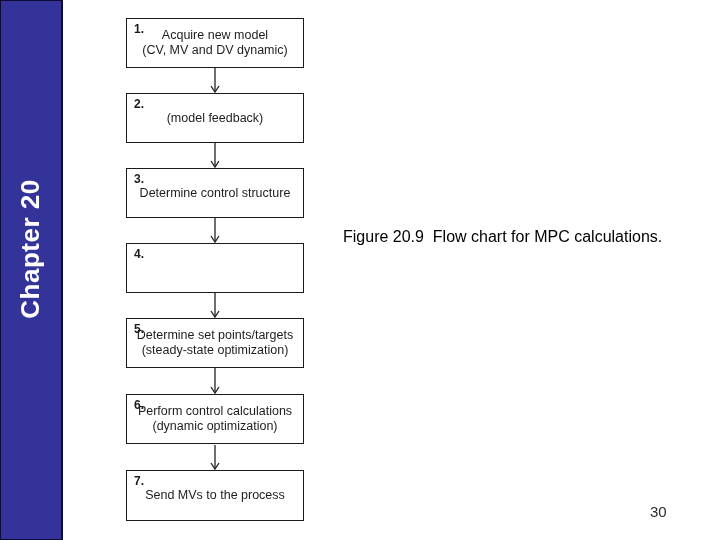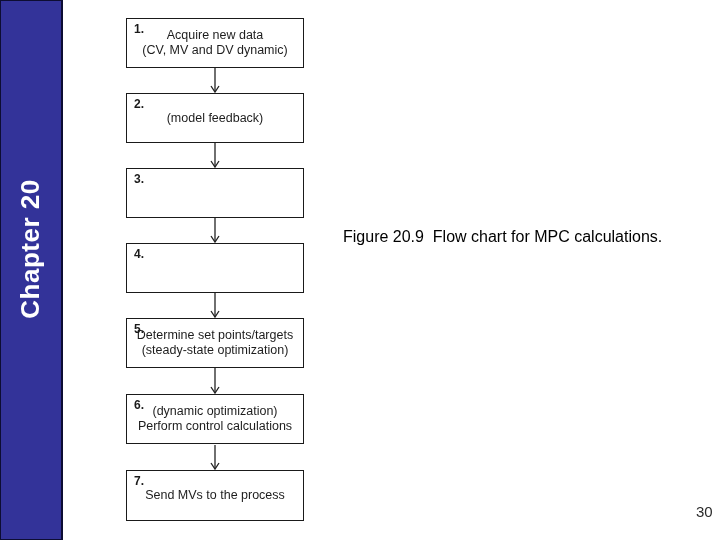--- a/index.html
+++ b/index.html
@@ -70,21 +70,21 @@
     left: 343px; top: 228px;
     font-size: 16px;
     font-weight: normal;
     color: #000000;
     white-space: pre;
   }
 
   
   .page-number {
     position: absolute;
-    left: 696px; top: 503px;
+    left: 650px; top: 503px;
     font-size: 15px;
     color: #2b2b2b;
   }
 </style>
 </head>
 <body>
 
 <div class="slide">
 
   <div class="sidebar">
@@ -103,49 +103,50 @@
         <polyline points="211,311 215,317 219,311"></polyline>
       <line x1="215" y1="368" x2="215" y2="393"></line> 
         <polyline points="211,387 215,393 219,387"></polyline>
       <line x1="215" y1="445" x2="215" y2="469"></line> 
         <polyline points="211,463 215,469 219,463"></polyline>
     </g>
   </svg>
 
   <div class="flow-box" style="top:18px">
     <span class="step-num">1.</span>
-    <div class="step-line">Acquire new data</div>
+    <div class="step-line">Acquire new model</div>
     <div class="step-line">(CV, MV and DV dynamic)</div>
   </div>
 
   <div class="flow-box" style="top:93px">
     <span class="step-num">2.</span>
     <div class="step-line">(model feedback)</div>
   </div>
 
   <div class="flow-box" style="top:168px">
     <span class="step-num">3.</span>
+    <div class="step-line">Determine control structure</div>
     <div class="step-line"></div>
   </div>
 
   <div class="flow-box" style="top:243px">
     <span class="step-num">4.</span>
     <div class="step-line"></div>
   </div>
 
   <div class="flow-box" style="top:318px">
     <span class="step-num">5.</span>
     <div class="step-line">Determine set points/targets</div>
     <div class="step-line">(steady-state optimization)</div>
   </div>
 
   <div class="flow-box" style="top:394px">
     <span class="step-num">6.</span>
+    <div class="step-line">Perform control calculations</div>
     <div class="step-line">(dynamic optimization)</div>
-    <div class="step-line">Perform control calculations</div>
   </div>
 
   <div class="flow-box" style="top:470px;height:51px">
     <span class="step-num">7.</span>
     <div class="step-line">Send MVs to the process</div>
     <div class="step-line"></div>
   </div>
 
   <div class="figure-caption">Figure 20.9  Flow chart for MPC calculations.</div>
 

